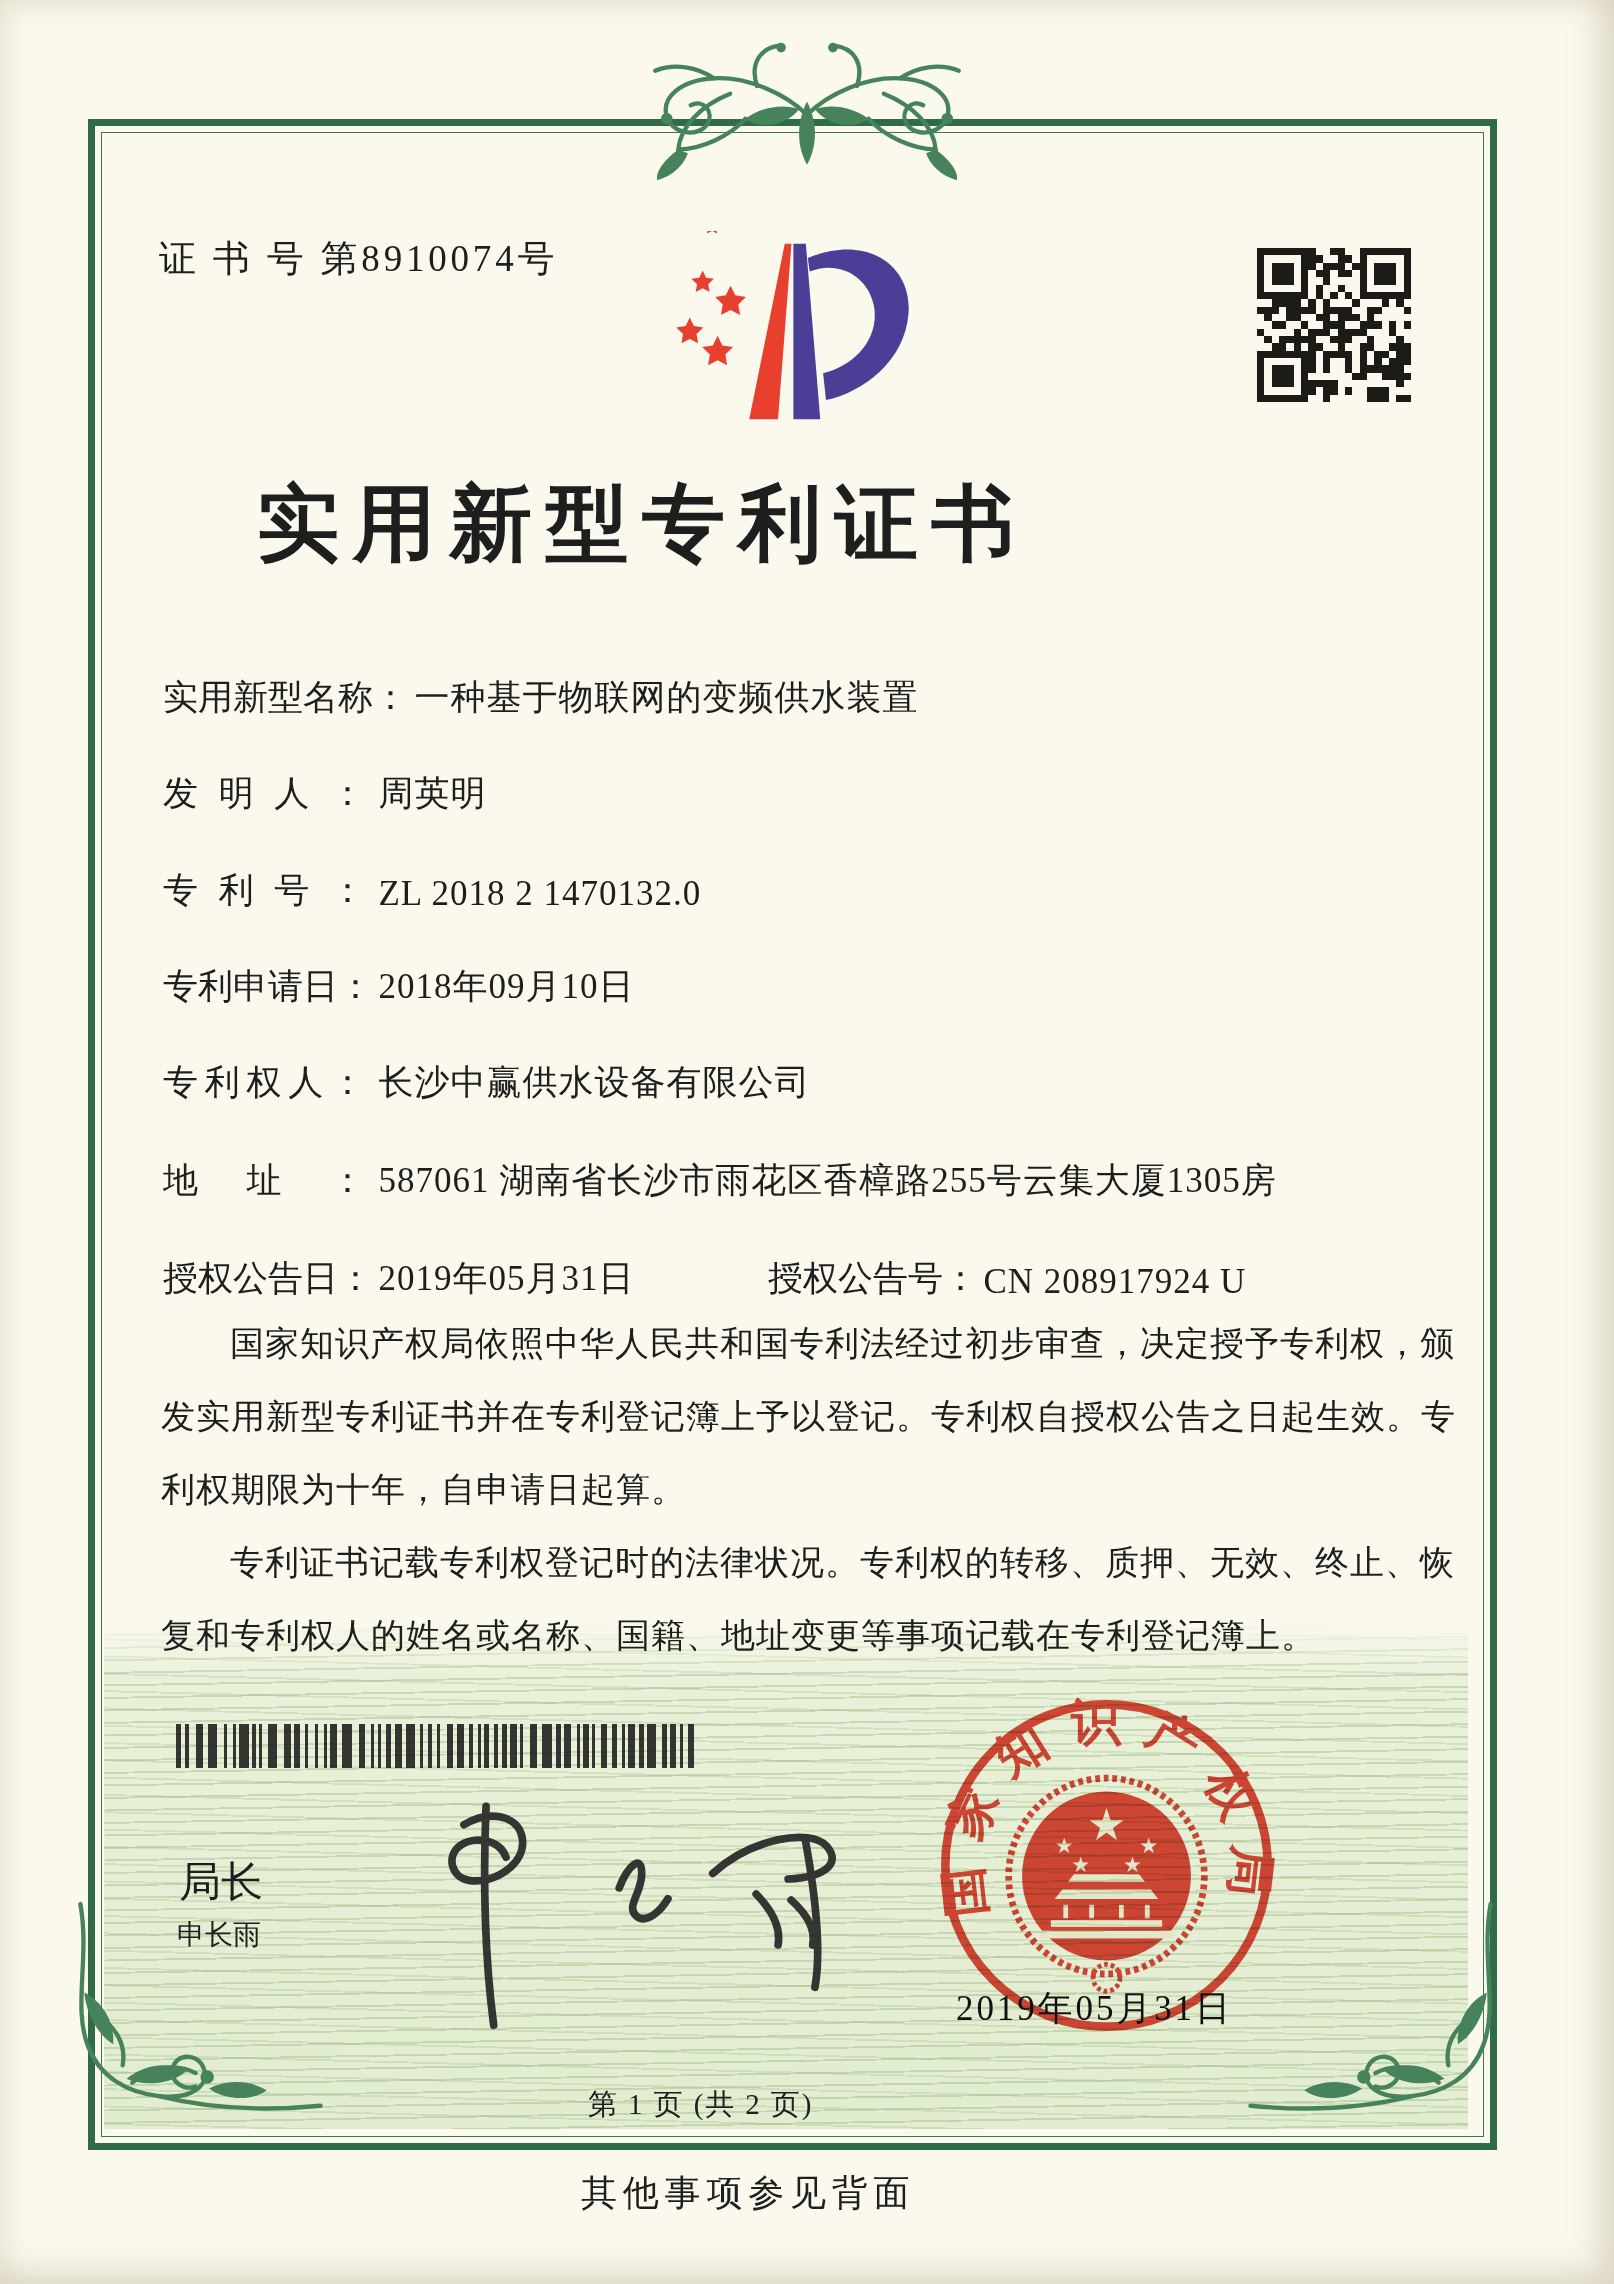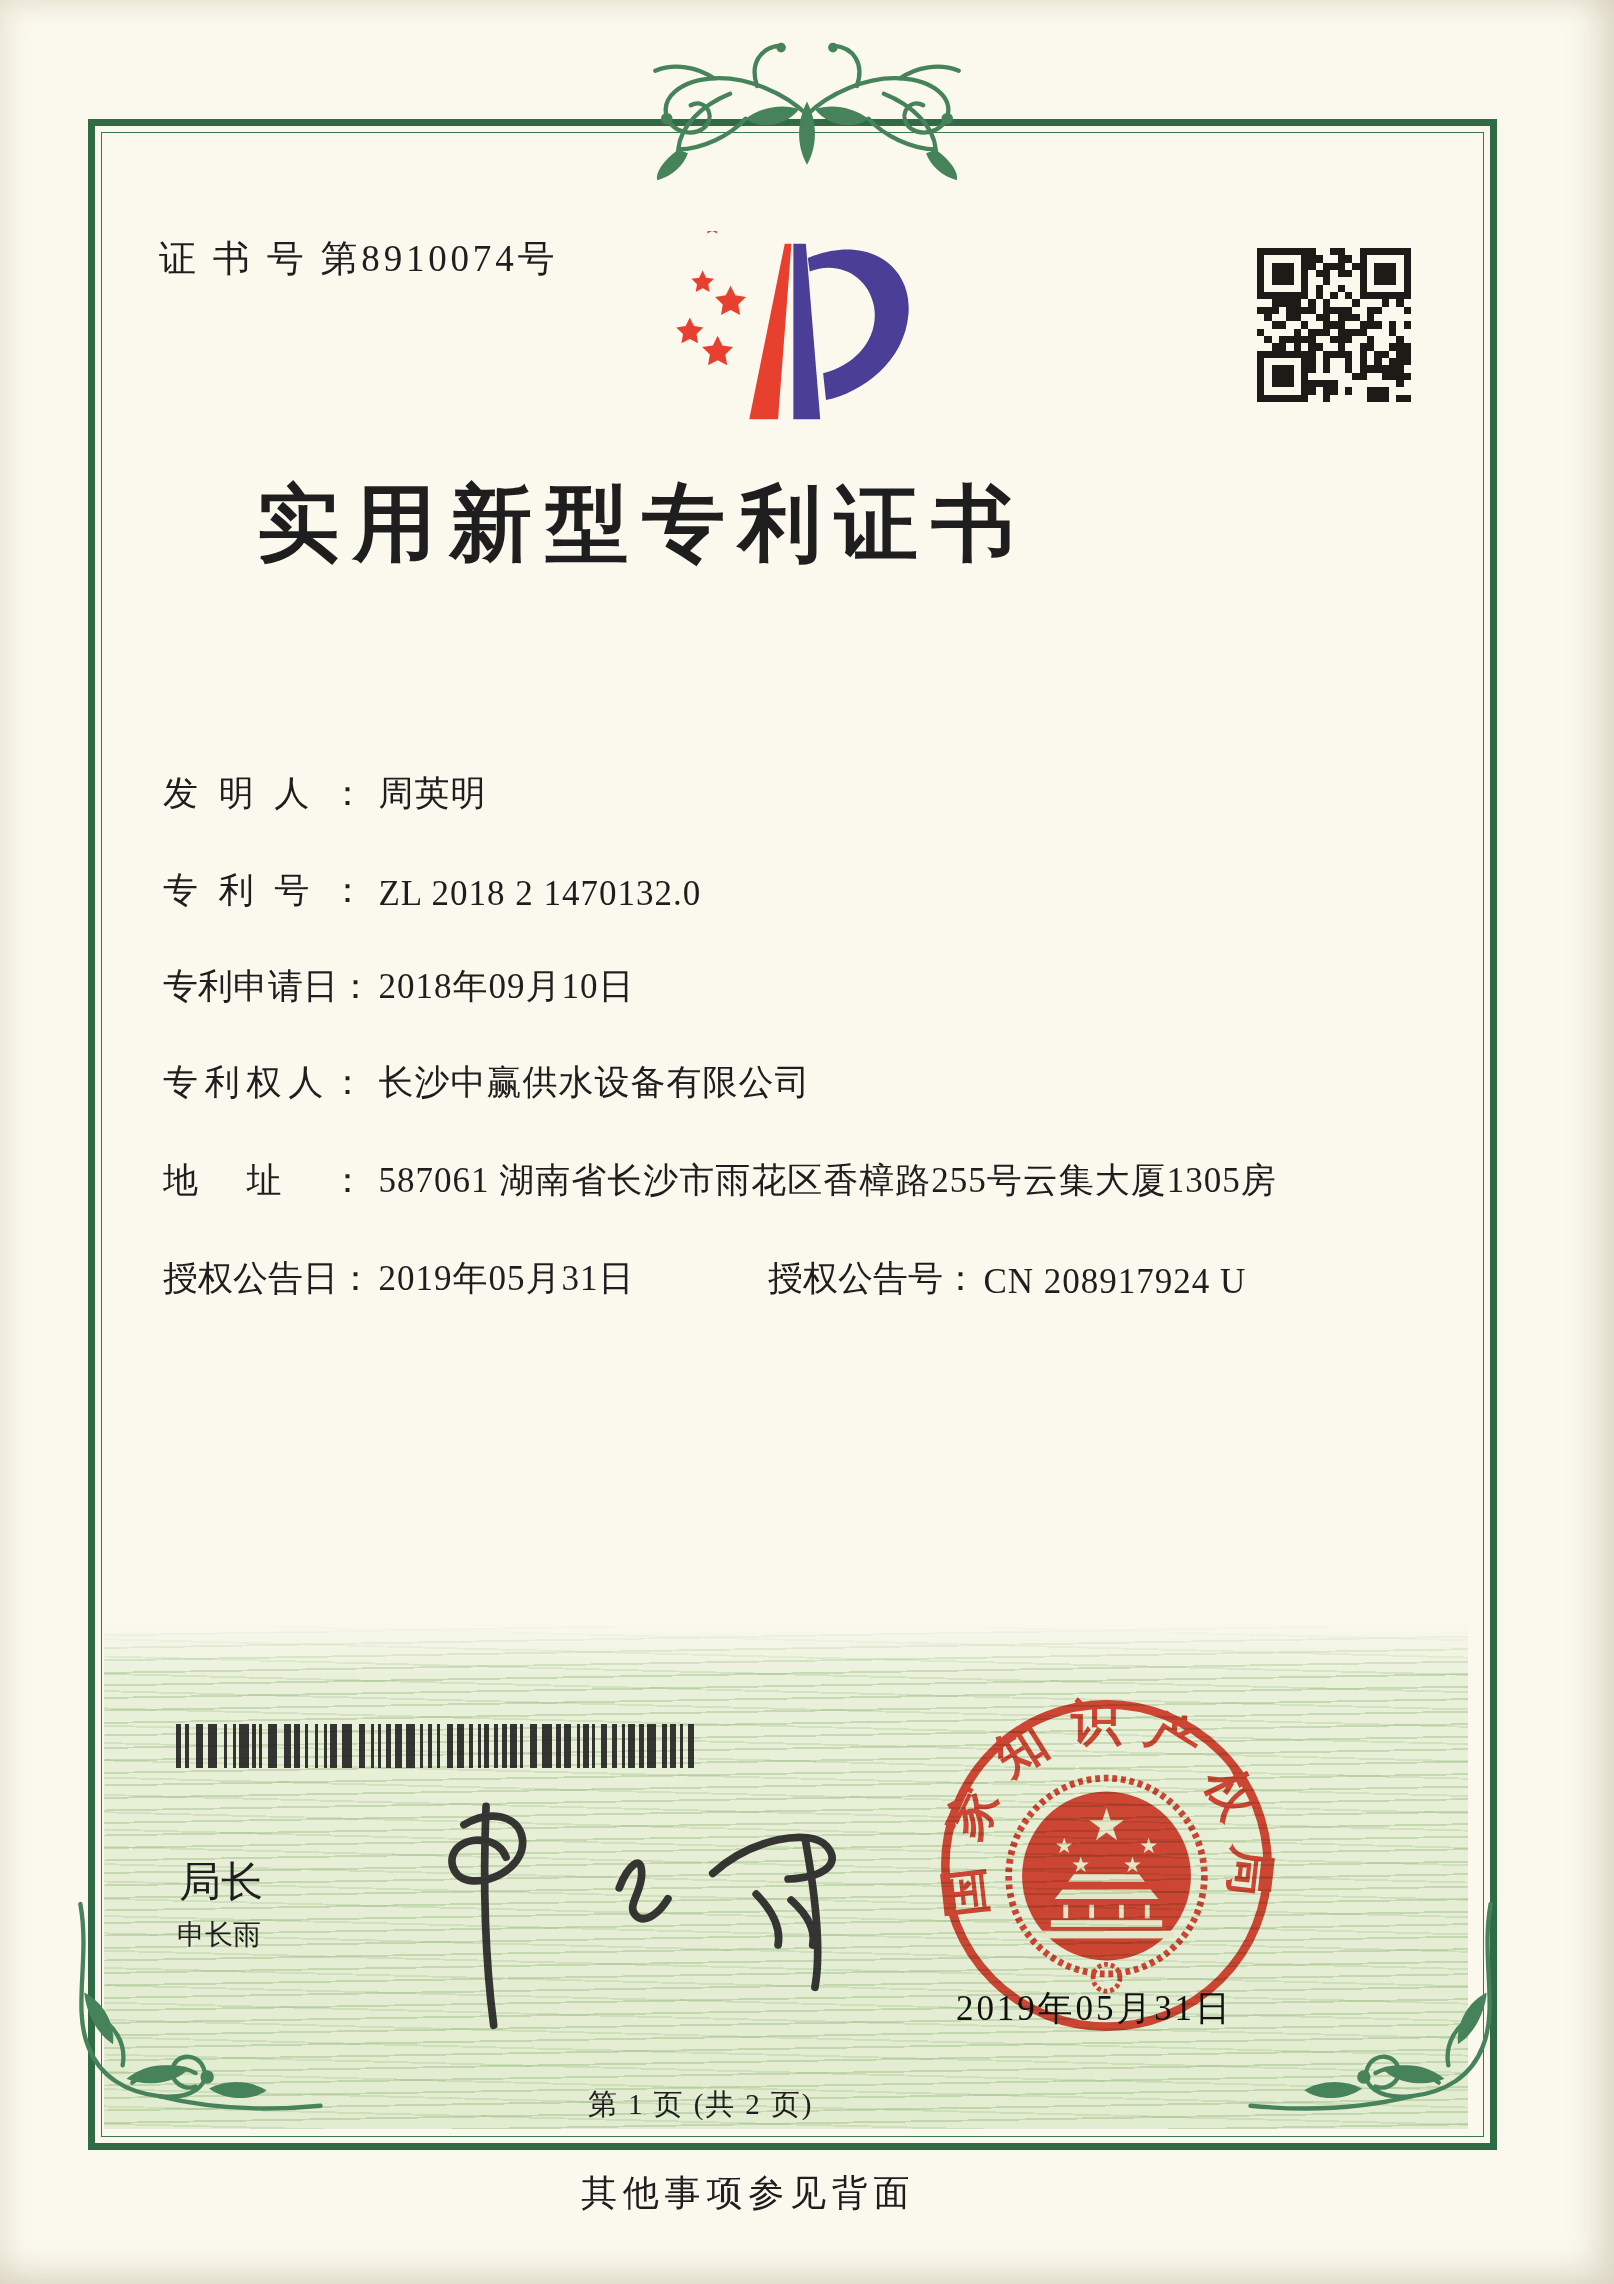--- a/index.html
+++ b/index.html
@@ -295,20 +295,23 @@
         <rect x="114.28571428571428" y="7.619047619047619" width="38.095238095238095" height="38.095238095238095" fill="#fbf9ee"></rect>
         <rect x="121.9047619047619" y="15.238095238095237" width="22.857142857142854" height="22.857142857142854" fill="#1d1b17"></rect>
         <rect x="0" y="106.66666666666666" width="53.33333333333333" height="53.33333333333333" fill="#1d1b17"></rect>
         <rect x="7.619047619047619" y="114.28571428571428" width="38.095238095238095" height="38.095238095238095" fill="#fbf9ee"></rect>
         <rect x="15.238095238095237" y="121.9047619047619" width="22.857142857142854" height="22.857142857142854" fill="#1d1b17"></rect>
       </svg>
   </div>
 
   <div class="doc-title">实用新型专利证书</div>
 
+  <div class="row w6" style="top:674px;">
+    <span class="flabel">实用新型名称：</span><span class="fvalue">一种基于物联网的变频供水装置</span>
+  </div>
   <div class="row" style="top:770px;">
     <span class="flabel">发明人：</span><span class="fvalue">周英明</span>
   </div>
   <div class="row" style="top:867px;">
     <span class="flabel">专利号：</span><span class="fvalue">ZL 2018 2 1470132.0</span>
   </div>
   <div class="row" style="top:963px;">
     <span class="flabel">专利申请日：</span><span class="fvalue">2018年09月10日</span>
   </div>
   <div class="row" style="top:1059px;">
@@ -317,20 +320,24 @@
   <div class="row" style="top:1157px;">
     <span class="flabel">地址：</span><span class="fvalue">587061 湖南省长沙市雨花区香樟路255号云集大厦1305房</span>
   </div>
   <div class="row" style="top:1255px;">
     <span class="flabel">授权公告日：</span><span class="fvalue">2019年05月31日</span>
     <span class="grant-group">
       <span class="flabel">授权公告号：</span><span class="fvalue">CN 208917924 U</span>
     </span>
   </div>
 
+  <div class="body-text">
+    <p>国家知识产权局依照中华人民共和国专利法经过初步审查，决定授予专利权，颁发实用新型专利证书并在专利登记簿上予以登记。专利权自授权公告之日起生效。专利权期限为十年，自申请日起算。</p>
+    <p>专利证书记载专利权登记时的法律状况。专利权的转移、质押、无效、终止、恢复和专利权人的姓名或名称、国籍、地址变更等事项记载在专利登记簿上。</p>
+  </div>
 
   <div class="barcode">
     <svg id="barcode-svg" width="530" height="44" viewBox="0 0 552 46" shape-rendering="crispEdges">
         <rect x="0" y="0" width="5" height="46" fill="#1c1c1c"></rect>
         <rect x="9" y="0" width="5" height="46" fill="#1c1c1c"></rect>
         <rect x="21" y="0" width="7" height="46" fill="#1c1c1c"></rect>
         <rect x="33" y="0" width="10" height="46" fill="#1c1c1c"></rect>
         <rect x="50" y="0" width="3" height="46" fill="#1c1c1c"></rect>
         <rect x="60" y="0" width="3" height="46" fill="#1c1c1c"></rect>
         <rect x="66" y="0" width="10" height="46" fill="#1c1c1c"></rect>

